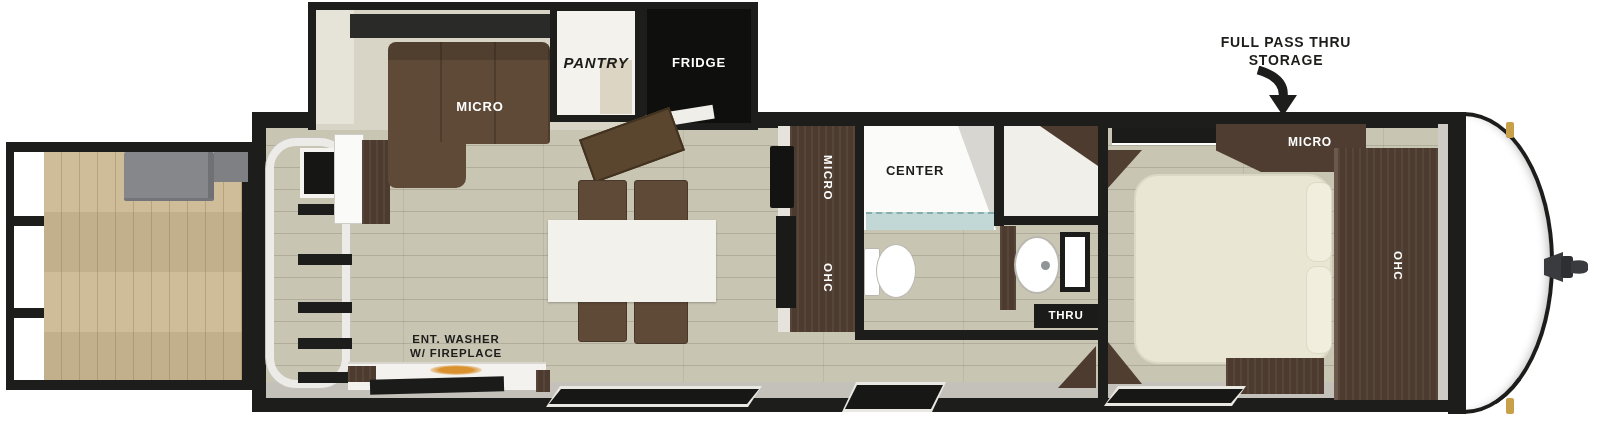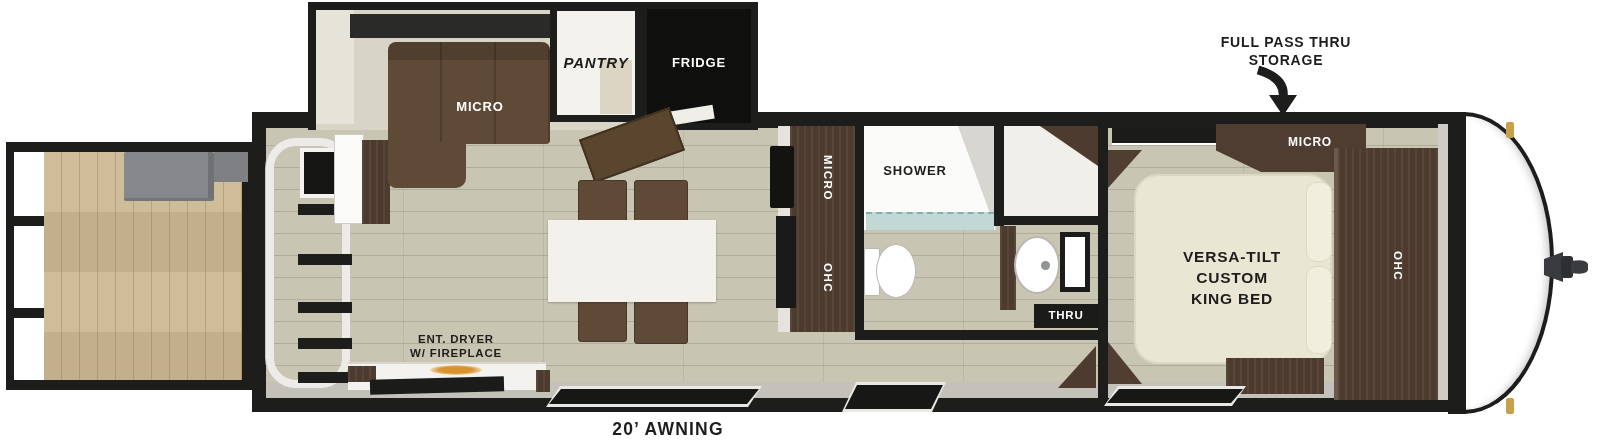--- a/index.html
+++ b/index.html
@@ -146,24 +146,20 @@
     <polygon points="19,29 47,29 33,50" fill="var(--outline,#1d1d1b)"></polygon>
   </svg>
 
   <div class="lbl" style="left:1186px;top:32px;width:200px;height:38px;font-size:14px;line-height:18px;">FULL PASS THRU
 STORAGE</div>
   <div class="lbl white" style="left:418px;top:98px;width:124px;height:18px;font-size:13px;">MICRO</div>
   <div class="lbl" style="left:550px;top:55px;width:92px;height:16px;font-size:15px;font-style:italic;">PANTRY</div>
   <div class="lbl white" style="left:642px;top:55px;width:114px;height:16px;font-size:13px;">FRIDGE</div>
   <div class="lbl white vert" style="left:813px;top:146px;width:28px;height:64px;font-size:11.5px;">MICRO</div>
   <div class="lbl white vert" style="left:813px;top:252px;width:28px;height:52px;font-size:11.5px;">OHC</div>
-  <div class="lbl" style="left:868px;top:163px;width:94px;height:16px;font-size:13px;">SHOWER</div>
+  <div class="lbl" style="left:868px;top:163px;width:94px;height:16px;font-size:13px;">CENTER</div>
   <div class="lbl white" style="left:1034px;top:304px;width:64px;height:24px;font-size:11.5px;">THRU</div>
   <div class="lbl white" style="left:1266px;top:134px;width:88px;height:16px;font-size:12px;">MICRO</div>
   <div class="lbl white vert" style="left:1384px;top:238px;width:26px;height:56px;font-size:11.5px;">OHC</div>
-  <div class="lbl" style="left:1150px;top:243px;width:164px;height:68px;font-size:15.5px;line-height:21px;">VERSA-TILT
-CUSTOM
-KING BED</div>
-  <div class="lbl" style="left:398px;top:331px;width:116px;height:30px;font-size:11.5px;line-height:14px;">ENT. DRYER
+  <div class="lbl" style="left:398px;top:331px;width:116px;height:30px;font-size:11.5px;line-height:14px;">ENT. WASHER
 W/ FIREPLACE</div>
-  <div class="lbl" style="left:558px;top:416px;width:220px;height:26px;font-size:17.5px;letter-spacing:1.2px;">20’ AWNING</div>
 
 </div>
 
 </body></html>

